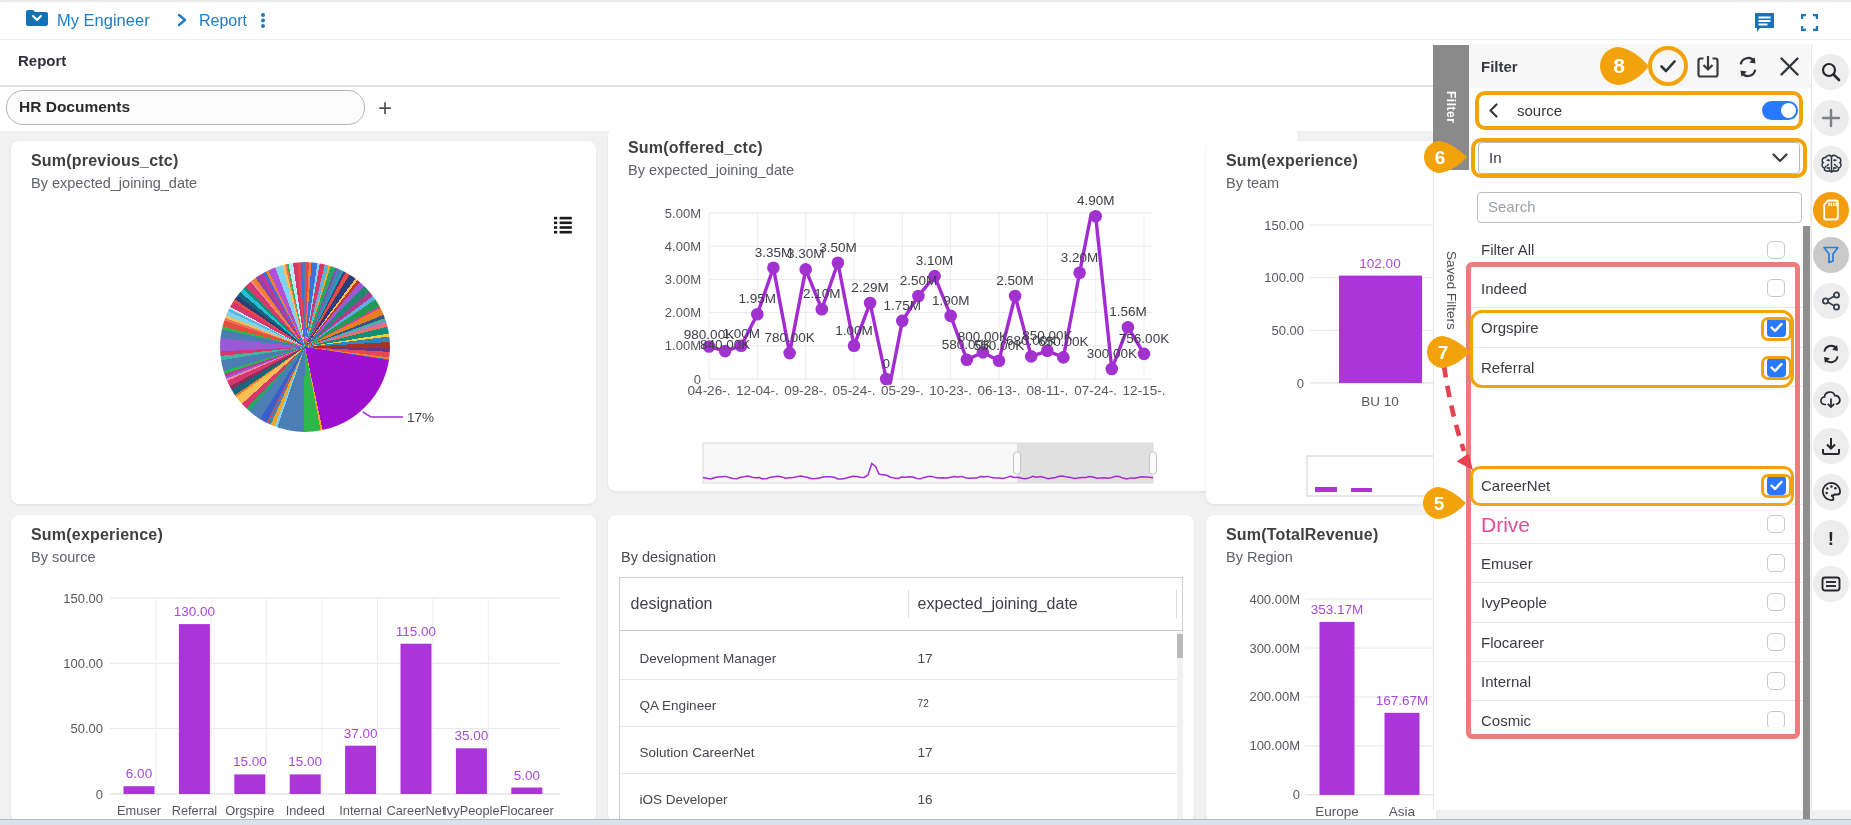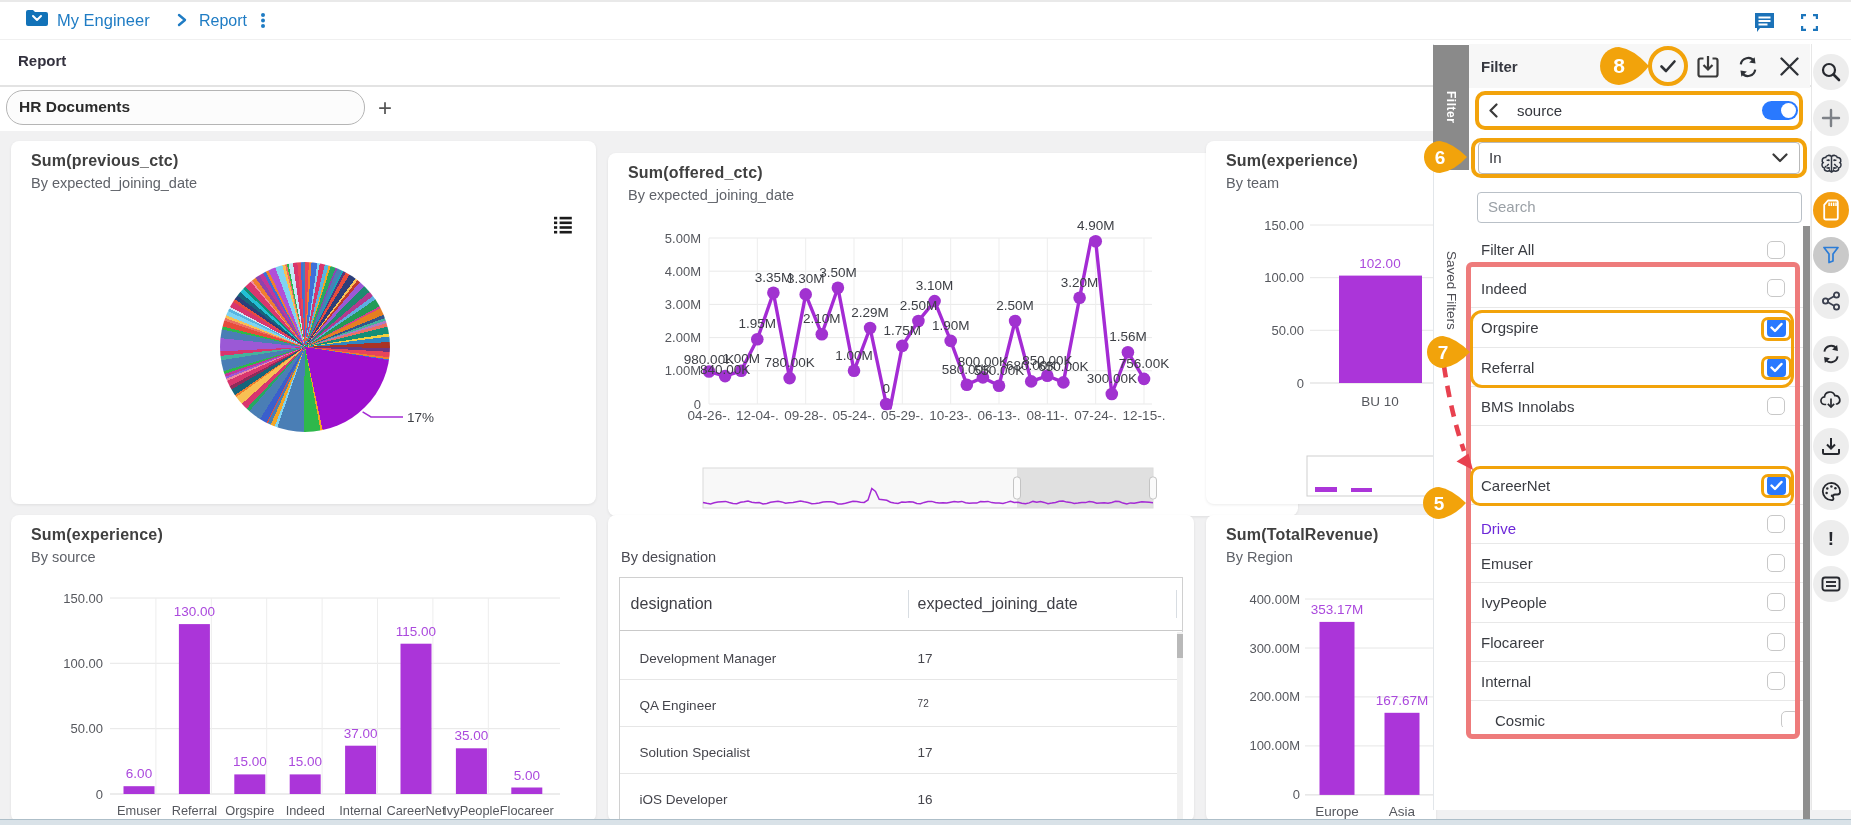--- a/index.html
+++ b/index.html
@@ -64,21 +64,21 @@
         <rect x="0" y="14.9" width="3.2" height="2.6" fill="#1b1b1b"></rect>
         <rect x="5.6" y="14.9" width="12.2" height="2.6" fill="#1b1b1b"></rect>
       </svg>
  <div class="abs" style="left:209px;top:120.5px;width:170px;height:170px;border-radius:50%;background:conic-gradient(#e8455a 0.0deg 2.6deg,#f07f2e 2.6deg 4.4deg,#3f6fd8 4.4deg 8.4deg,#7fd4f2 8.4deg 10.0deg,#d8366e 10.0deg 13.5deg,#57b6e0 13.5deg 16.2deg,#f5a623 16.2deg 17.7deg,#27a862 17.7deg 21.1deg,#8e44ad 21.1deg 22.4deg,#4a7eb5 22.4deg 25.5deg,#16a5b8 25.5deg 27.0deg,#553a7d 27.0deg 28.6deg,#e74c3c 28.6deg 31.6deg,#2c3e7a 31.6deg 36.4deg,#f8c054 36.4deg 38.1deg,#c0392b 38.1deg 40.2deg,#9b59d6 40.2deg 44.1deg,#1f8a70 44.1deg 49.4deg,#b23a8f 49.4deg 53.1deg,#5dade2 53.1deg 56.0deg,#239b56 56.0deg 61.4deg,#d4418e 61.4deg 62.8deg,#e67e22 62.8deg 67.7deg,#34558b 67.7deg 70.1deg,#45b39d 70.1deg 72.0deg,#af7ac5 72.0deg 73.7deg,#ec7063 73.7deg 76.2deg,#148f77 76.2deg 80.9deg,#f4d03f 80.9deg 82.9deg,#2e86c1 82.9deg 86.6deg,#a93226 86.6deg 90.5deg,#6c3483 90.5deg 93.3deg,#e8455a 93.3deg 96.9deg,#f07f2e 96.9deg 98.4deg,#3f6fd8 98.4deg 99.0deg,#9c10ce 99.0deg 168.0deg,#f5a623 168.0deg 169.5deg,#2eb84b 169.5deg 181.0deg,#4a7eb5 181.0deg 199.0deg,#7fd4f2 199.0deg 200.9deg,#f5a623 200.9deg 203.8deg,#4a7eb5 203.8deg 206.1deg,#e74c3c 206.1deg 207.0deg,#3a5fcd 207.0deg 212.0deg,#4a7eb5 212.0deg 221.0deg,#27a862 221.0deg 223.5deg,#d8366e 223.5deg 228.0deg,#f8c054 228.0deg 234.0deg,#f07f2e 234.0deg 235.5deg,#16657a 235.5deg 240.0deg,#8e2c5a 240.0deg 242.5deg,#d8366e 242.5deg 246.5deg,#ef8aa0 246.5deg 248.0deg,#9b59d6 248.0deg 249.5deg,#c2369b 249.5deg 251.5deg,#2eb84b 251.5deg 253.5deg,#4a7eb5 253.5deg 261.0deg,#45b39d 261.0deg 264.0deg,#d8366e 264.0deg 267.0deg,#9b59d6 267.0deg 276.0deg,#4a7eb5 276.0deg 282.0deg,#2eb84b 282.0deg 284.0deg,#e74c3c 284.0deg 288.0deg,#ec7063 288.0deg 290.0deg,#f8c054 290.0deg 292.0deg,#7fd4f2 292.0deg 295.0deg,#57b6e0 295.0deg 297.0deg,#cfe8f5 297.0deg 298.2deg,#d8366e 298.2deg 302.2deg,#e74c3c 302.2deg 304.2deg,#2c3e7a 304.2deg 307.2deg,#16657a 307.2deg 310.2deg,#22c0d4 310.2deg 313.2deg,#148f77 313.2deg 315.2deg,#d8366e 315.2deg 320.2deg,#ef8aa0 320.2deg 321.4deg,#f07f2e 321.4deg 324.4deg,#8e44ad 324.4deg 327.4deg,#c2369b 327.4deg 330.4deg,#3f6fd8 330.4deg 332.4deg,#f07f2e 332.4deg 334.4deg,#b14fd8 334.4deg 339.4deg,#7fd4f2 339.4deg 344.4deg,#f8c054 344.4deg 346.4deg,#ec7063 346.4deg 347.6deg,#2eb84b 347.6deg 348.8deg,#bfe9f7 348.8deg 351.8deg,#d8366e 351.8deg 354.8deg,#e8455a 354.8deg 357.0deg,#3f6fd8 357.0deg 358.7deg,#4a7eb5 358.7deg 360.0deg)"></div>
  <svg class="abs" style="left:340px;top:255px" width="130" height="35" viewBox="0 0 130 35">
         <polyline points="11.6,15.8 20,21 52,21" fill="none" stroke="#a42bd4" stroke-width="1.5"></polyline>
         <text x="56" y="25.5" font-size="13.5" fill="#3e4046" font-family="Liberation Sans, sans-serif">17%</text>
       </svg>
 </div>
 
-<div class="card" style="left:608px;top:153px;width:690px;height:363px">
+<div class="card" style="left:608px;top:128px;width:690px;height:363px">
  <div class="ctitle">Sum(offered_ctc)</div>
  <div class="csub">By expected_joining_date</div>
  <svg width="586" height="363" viewBox="0 0 586 363" style="position:absolute;left:0;top:0">
         <line x1="101" y1="251.0" x2="544" y2="251.0" stroke="#e9e9e9" stroke-width="1"></line>
         <line x1="101" y1="217.8" x2="544" y2="217.8" stroke="#e9e9e9" stroke-width="1"></line>
         <line x1="101" y1="184.6" x2="544" y2="184.6" stroke="#e9e9e9" stroke-width="1"></line>
         <line x1="101" y1="151.4" x2="544" y2="151.4" stroke="#e9e9e9" stroke-width="1"></line>
         <line x1="101" y1="118.2" x2="544" y2="118.2" stroke="#e9e9e9" stroke-width="1"></line>
         <line x1="101" y1="85.0" x2="544" y2="85.0" stroke="#e9e9e9" stroke-width="1"></line>
         <line x1="101.0" y1="85" x2="101.0" y2="251" stroke="#ededed" stroke-width="1"></line>
@@ -247,21 +247,21 @@
      <div class="abs" style="left:298px;top:17px;font-size:16px;color:#3f3f46">expected_joining_date</div>
      <div class="abs" style="left:288px;top:12px;width:1px;height:28px;background:#d8dde2"></div>
      <div class="abs" style="left:556px;top:12px;width:1px;height:28px;background:#d8dde2"></div>
    </div>
    <div class="abs" style="left:20px;top:73px;font-size:13.5px;color:#45454c">Development Manager</div>
         <div class="abs" style="left:298px;top:73px;font-size:13.5px;color:#45454c">17</div>
    <div class="abs" style="left:0;top:101px;width:558px;height:1px;background:#e6e6e6"></div>
    <div class="abs" style="left:20px;top:120px;font-size:13.5px;color:#45454c">QA Engineer</div>
         <div class="abs" style="left:298px;top:120px;font-size:10px;color:#45454c">72</div>
    <div class="abs" style="left:0;top:148px;width:558px;height:1px;background:#e6e6e6"></div>
-   <div class="abs" style="left:20px;top:167px;font-size:13.5px;color:#45454c">Solution Specialist</div>
+   <div class="abs" style="left:20px;top:167px;font-size:13.5px;color:#45454c">Solution CareerNet</div>
         <div class="abs" style="left:298px;top:167px;font-size:13.5px;color:#45454c">17</div>
    <div class="abs" style="left:0;top:195px;width:558px;height:1px;background:#e6e6e6"></div>
    <div class="abs" style="left:20px;top:214px;font-size:13.5px;color:#45454c">iOS Developer</div>
         <div class="abs" style="left:298px;top:214px;font-size:13.5px;color:#45454c">16</div>
    <div class="abs" style="left:557px;top:54px;width:6px;height:190px;background:#f1f1f1"></div>
    <div class="abs" style="left:557px;top:56px;width:6px;height:24px;background:#b9b9b9"></div>
  </div>
 </div>
 
 <div class="card" style="left:1206px;top:515px;width:230px;height:307px;border-radius:8px 0 0 8px">
@@ -357,53 +357,49 @@
         </div>
       </div>
       <div class="abs" style="left:0;top:78.6px;width:335px;height:39.3px;border-bottom:1px solid #e8e8e8">
         <div class="abs" style="left:12px;top:11px;font-size:15px;color:#3a3c42">Referral</div>
         <div class="abs" style="left:298px;top:10px;width:19px;height:19px;border-radius:4px;background:#2979ff">
           <svg width="19" height="19" viewBox="0 0 19 19">
             <path d="M4.5 9.5 l3.5 3.5 l6.5-7" fill="none" stroke="#fff" stroke-width="2.4" stroke-linecap="round" stroke-linejoin="round"></path>
           </svg>
         </div>
       </div>
-      <div class="abs" style="left:0;top:117.9px;width:335px;height:39.3px;border-bottom:1px solid #e8e8e8">
-        <div class="abs" style="left:12px;top:11px;font-size:15px;color:#3a3c42">BMS Innolabs</div>
-        <div class="abs" style="left:298px;top:10px;width:18px;height:18px;border:1.5px solid #c8c8c8;border-radius:5px;background:#fff"></div>
-      </div>
       <div class="abs" style="left:0;top:196.5px;width:335px;height:39.3px;border-bottom:1px solid #e8e8e8">
         <div class="abs" style="left:12px;top:11px;font-size:15px;color:#3a3c42">CareerNet</div>
         <div class="abs" style="left:298px;top:10px;width:19px;height:19px;border-radius:4px;background:#2979ff">
           <svg width="19" height="19" viewBox="0 0 19 19">
             <path d="M4.5 9.5 l3.5 3.5 l6.5-7" fill="none" stroke="#fff" stroke-width="2.4" stroke-linecap="round" stroke-linejoin="round"></path>
           </svg>
         </div>
       </div>
       <div class="abs" style="left:0;top:235.8px;width:335px;height:39.3px;border-bottom:1px solid #e8e8e8">
-        <div class="abs" style="left:12px;top:15px;font-size:15px;color:#6d28d9">Drive</div>
+        <div class="abs" style="left:12px;top:8px;font-size:21px;color:#ec4899">Drive</div>
         <div class="abs" style="left:298px;top:10px;width:18px;height:18px;border:1.5px solid #c8c8c8;border-radius:5px;background:#fff"></div>
       </div>
       <div class="abs" style="left:0;top:275.1px;width:335px;height:39.3px;border-bottom:1px solid #e8e8e8">
         <div class="abs" style="left:12px;top:11px;font-size:15px;color:#3a3c42">Emuser</div>
         <div class="abs" style="left:298px;top:10px;width:18px;height:18px;border:1.5px solid #c8c8c8;border-radius:5px;background:#fff"></div>
       </div>
       <div class="abs" style="left:0;top:314.4px;width:335px;height:39.3px;border-bottom:1px solid #e8e8e8">
         <div class="abs" style="left:12px;top:11px;font-size:15px;color:#3a3c42">IvyPeople</div>
         <div class="abs" style="left:298px;top:10px;width:18px;height:18px;border:1.5px solid #c8c8c8;border-radius:5px;background:#fff"></div>
       </div>
       <div class="abs" style="left:0;top:353.7px;width:335px;height:39.3px;border-bottom:1px solid #e8e8e8">
         <div class="abs" style="left:12px;top:11px;font-size:15px;color:#3a3c42">Flocareer</div>
         <div class="abs" style="left:298px;top:10px;width:18px;height:18px;border:1.5px solid #c8c8c8;border-radius:5px;background:#fff"></div>
       </div>
       <div class="abs" style="left:0;top:393.0px;width:335px;height:39.3px;border-bottom:1px solid #e8e8e8">
         <div class="abs" style="left:12px;top:11px;font-size:15px;color:#3a3c42">Internal</div>
         <div class="abs" style="left:298px;top:10px;width:18px;height:18px;border:1.5px solid #c8c8c8;border-radius:5px;background:#fff"></div>
       </div>
-      <div class="abs" style="left:14px;top:432.3px;width:335px;height:39.3px;border-bottom:1px solid #e8e8e8">
+      <div class="abs" style="left:0;top:432.3px;width:335px;height:39.3px;border-bottom:1px solid #e8e8e8">
         <div class="abs" style="left:12px;top:11px;font-size:15px;color:#3a3c42">Cosmic</div>
         <div class="abs" style="left:298px;top:10px;width:18px;height:18px;border:1.5px solid #c8c8c8;border-radius:5px;background:#fff"></div>
       </div>
     </div>
 
 <div class="abs" style="left:1803px;top:226px;width:7px;height:593px;background:#8f8f8f"></div>
 
 <div class="abs" style="left:1811px;top:44px;width:40px;height:766px;background:#fff;border-left:1px solid #e7e7e7"></div>
 <div class="abs" style="left:1813px;top:54px;width:36px;height:36px;border-radius:50%;background:#ededed;display:flex;align-items:center;justify-content:center">
       <svg width="20" height="20" viewBox="0 0 20 20">

